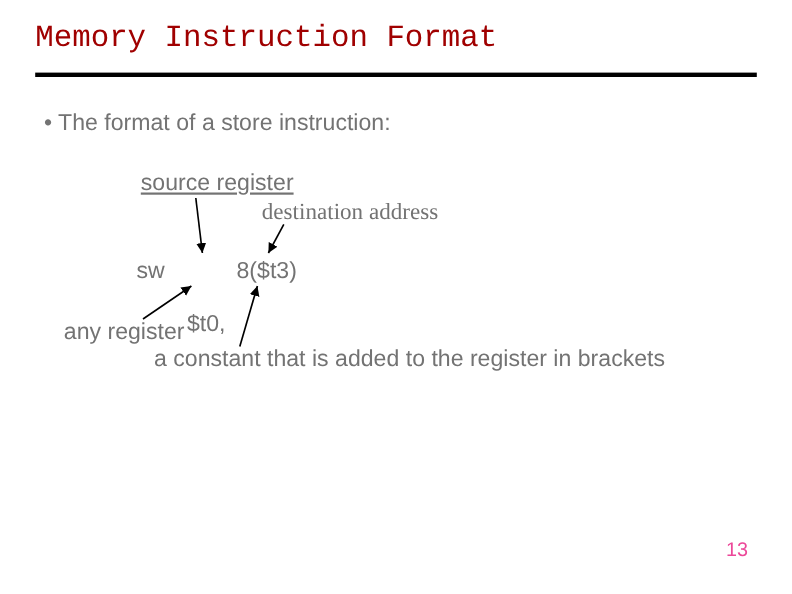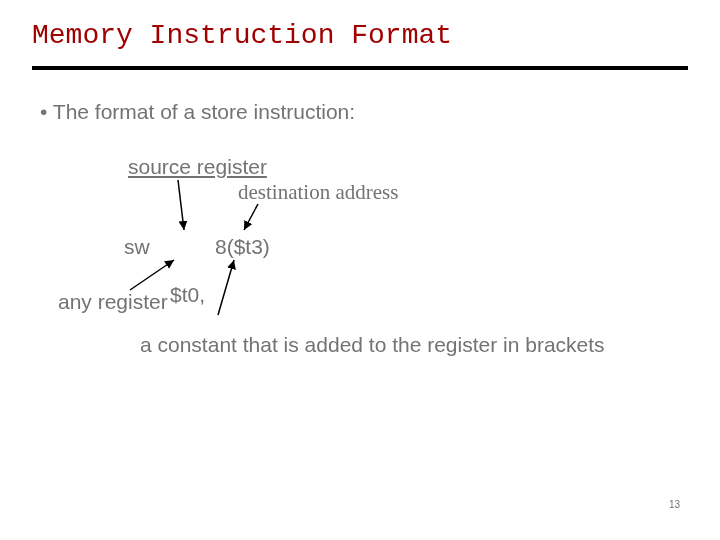--- a/index.html
+++ b/index.html
@@ -31,22 +31,22 @@
   }
   .body-text {
     font-size: 21px;
     color: #737373;
     position: absolute;
   }
   .page-num {
     position: absolute;
     right: 40px;
     bottom: 30px;
-    font-size: 10px;
-    color: #737373;
+    font-size: 18px;
+    color: #ec4899;
   }
   svg.arrows {
     position: absolute;
     left: 0;
     top: 0;
     width: 720px;
     height: 540px;
     pointer-events: none;
   }
 </style>
@@ -59,21 +59,21 @@
 <div class="body-text" style="left:40px; top:100px;">• The format of a store instruction:</div>
 
 <div class="body-text" style="left:128px; top:155px;text-decoration:underline;">source register</div>
 <div class="body-text" style="left:238px; top:180px;font-family:Liberation Serif, serif;">destination address</div>
 
 <div class="body-text" style="left:124px; top:235px;">sw</div>
 <div class="body-text" style="left:170px; top:246px;margin-top:37px;">$t0,</div>
 <div class="body-text" style="left:215px; top:235px;">8($t3)</div>
 
 <div class="body-text" style="left:58px; top:290px;text-align:center;">any register</div>
-<div class="body-text" style="left:140px; top:315px;margin-top:18px;">a constant that is added to the register in brackets</div>
+<div class="body-text" style="left:140px; top:315px;">a constant that is added to the register in brackets</div>
 
 <svg class="arrows">
   <defs>
     <marker id="ah" markerWidth="8" markerHeight="8" refX="6" refY="3" orient="auto">
       <path d="M0,0 L6,3 L0,6 Z" fill="#000"></path>
     </marker>
   </defs>
   <line x1="178" y1="180" x2="184" y2="230" stroke="#000" stroke-width="1.5" marker-end="url(#ah)"></line>
   <line x1="258" y1="204" x2="244" y2="230" stroke="#000" stroke-width="1.5" marker-end="url(#ah)"></line>
   <line x1="130" y1="290" x2="174" y2="260" stroke="#000" stroke-width="1.5" marker-end="url(#ah)"></line>

